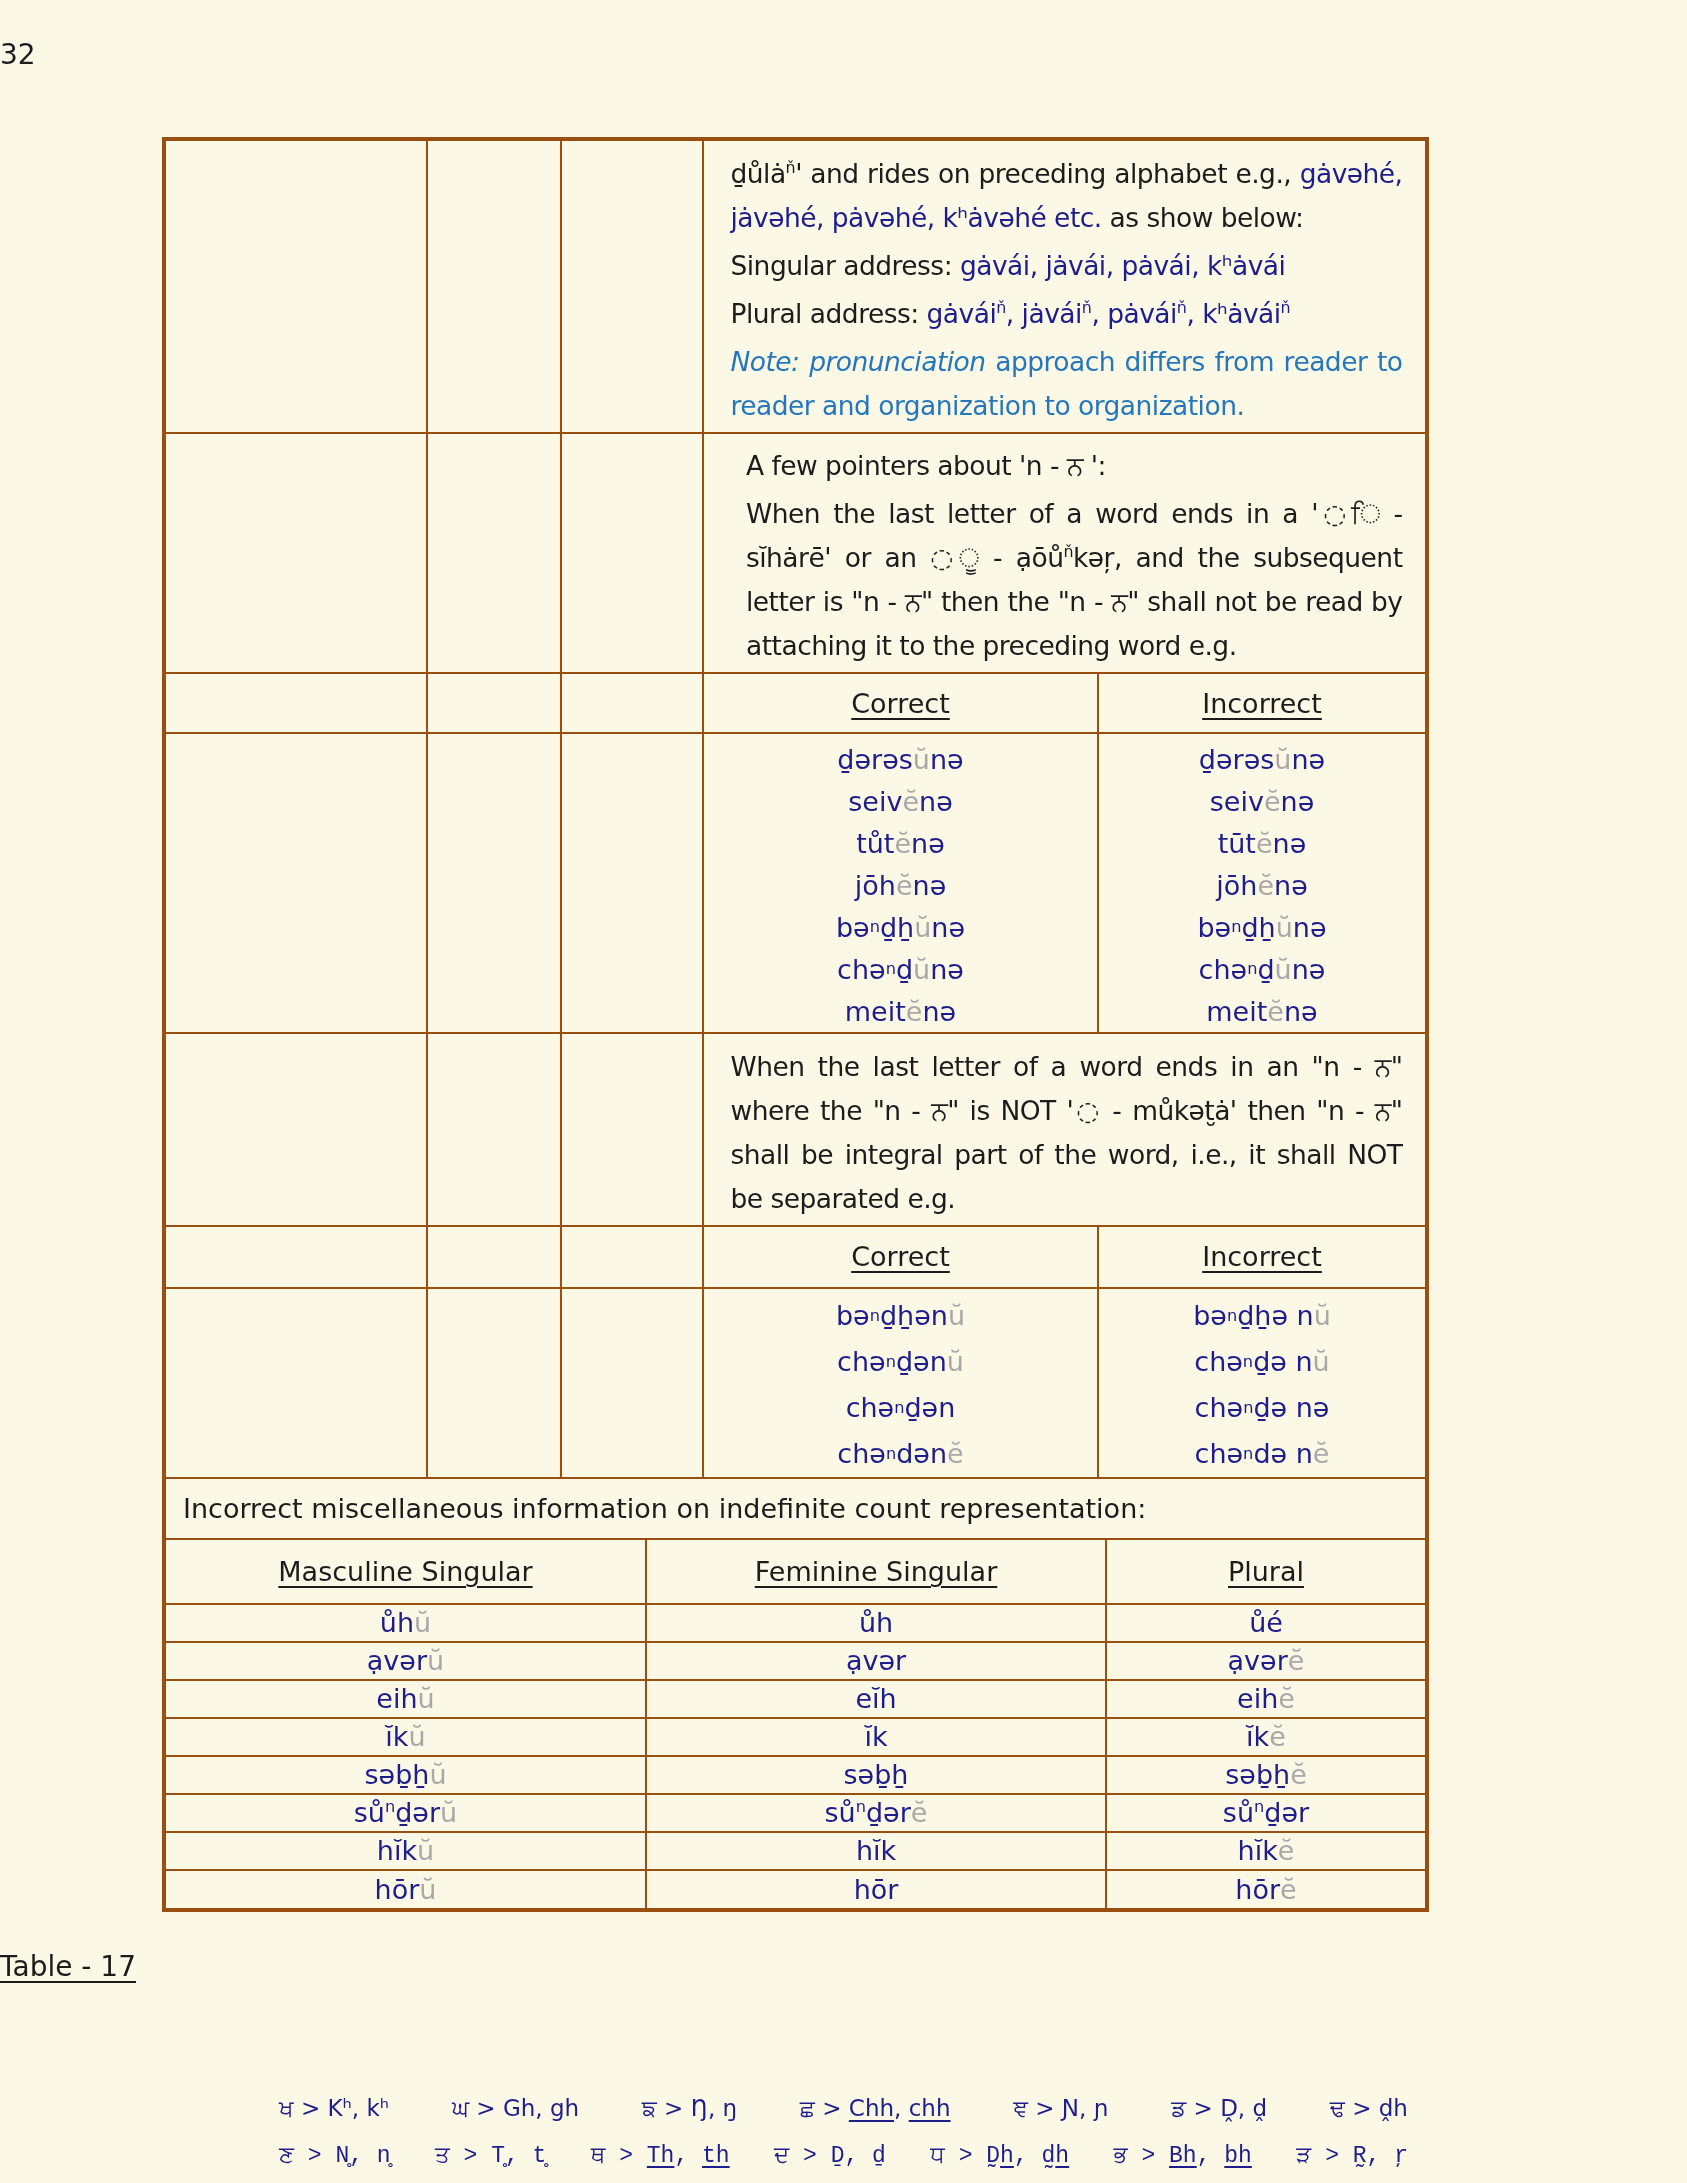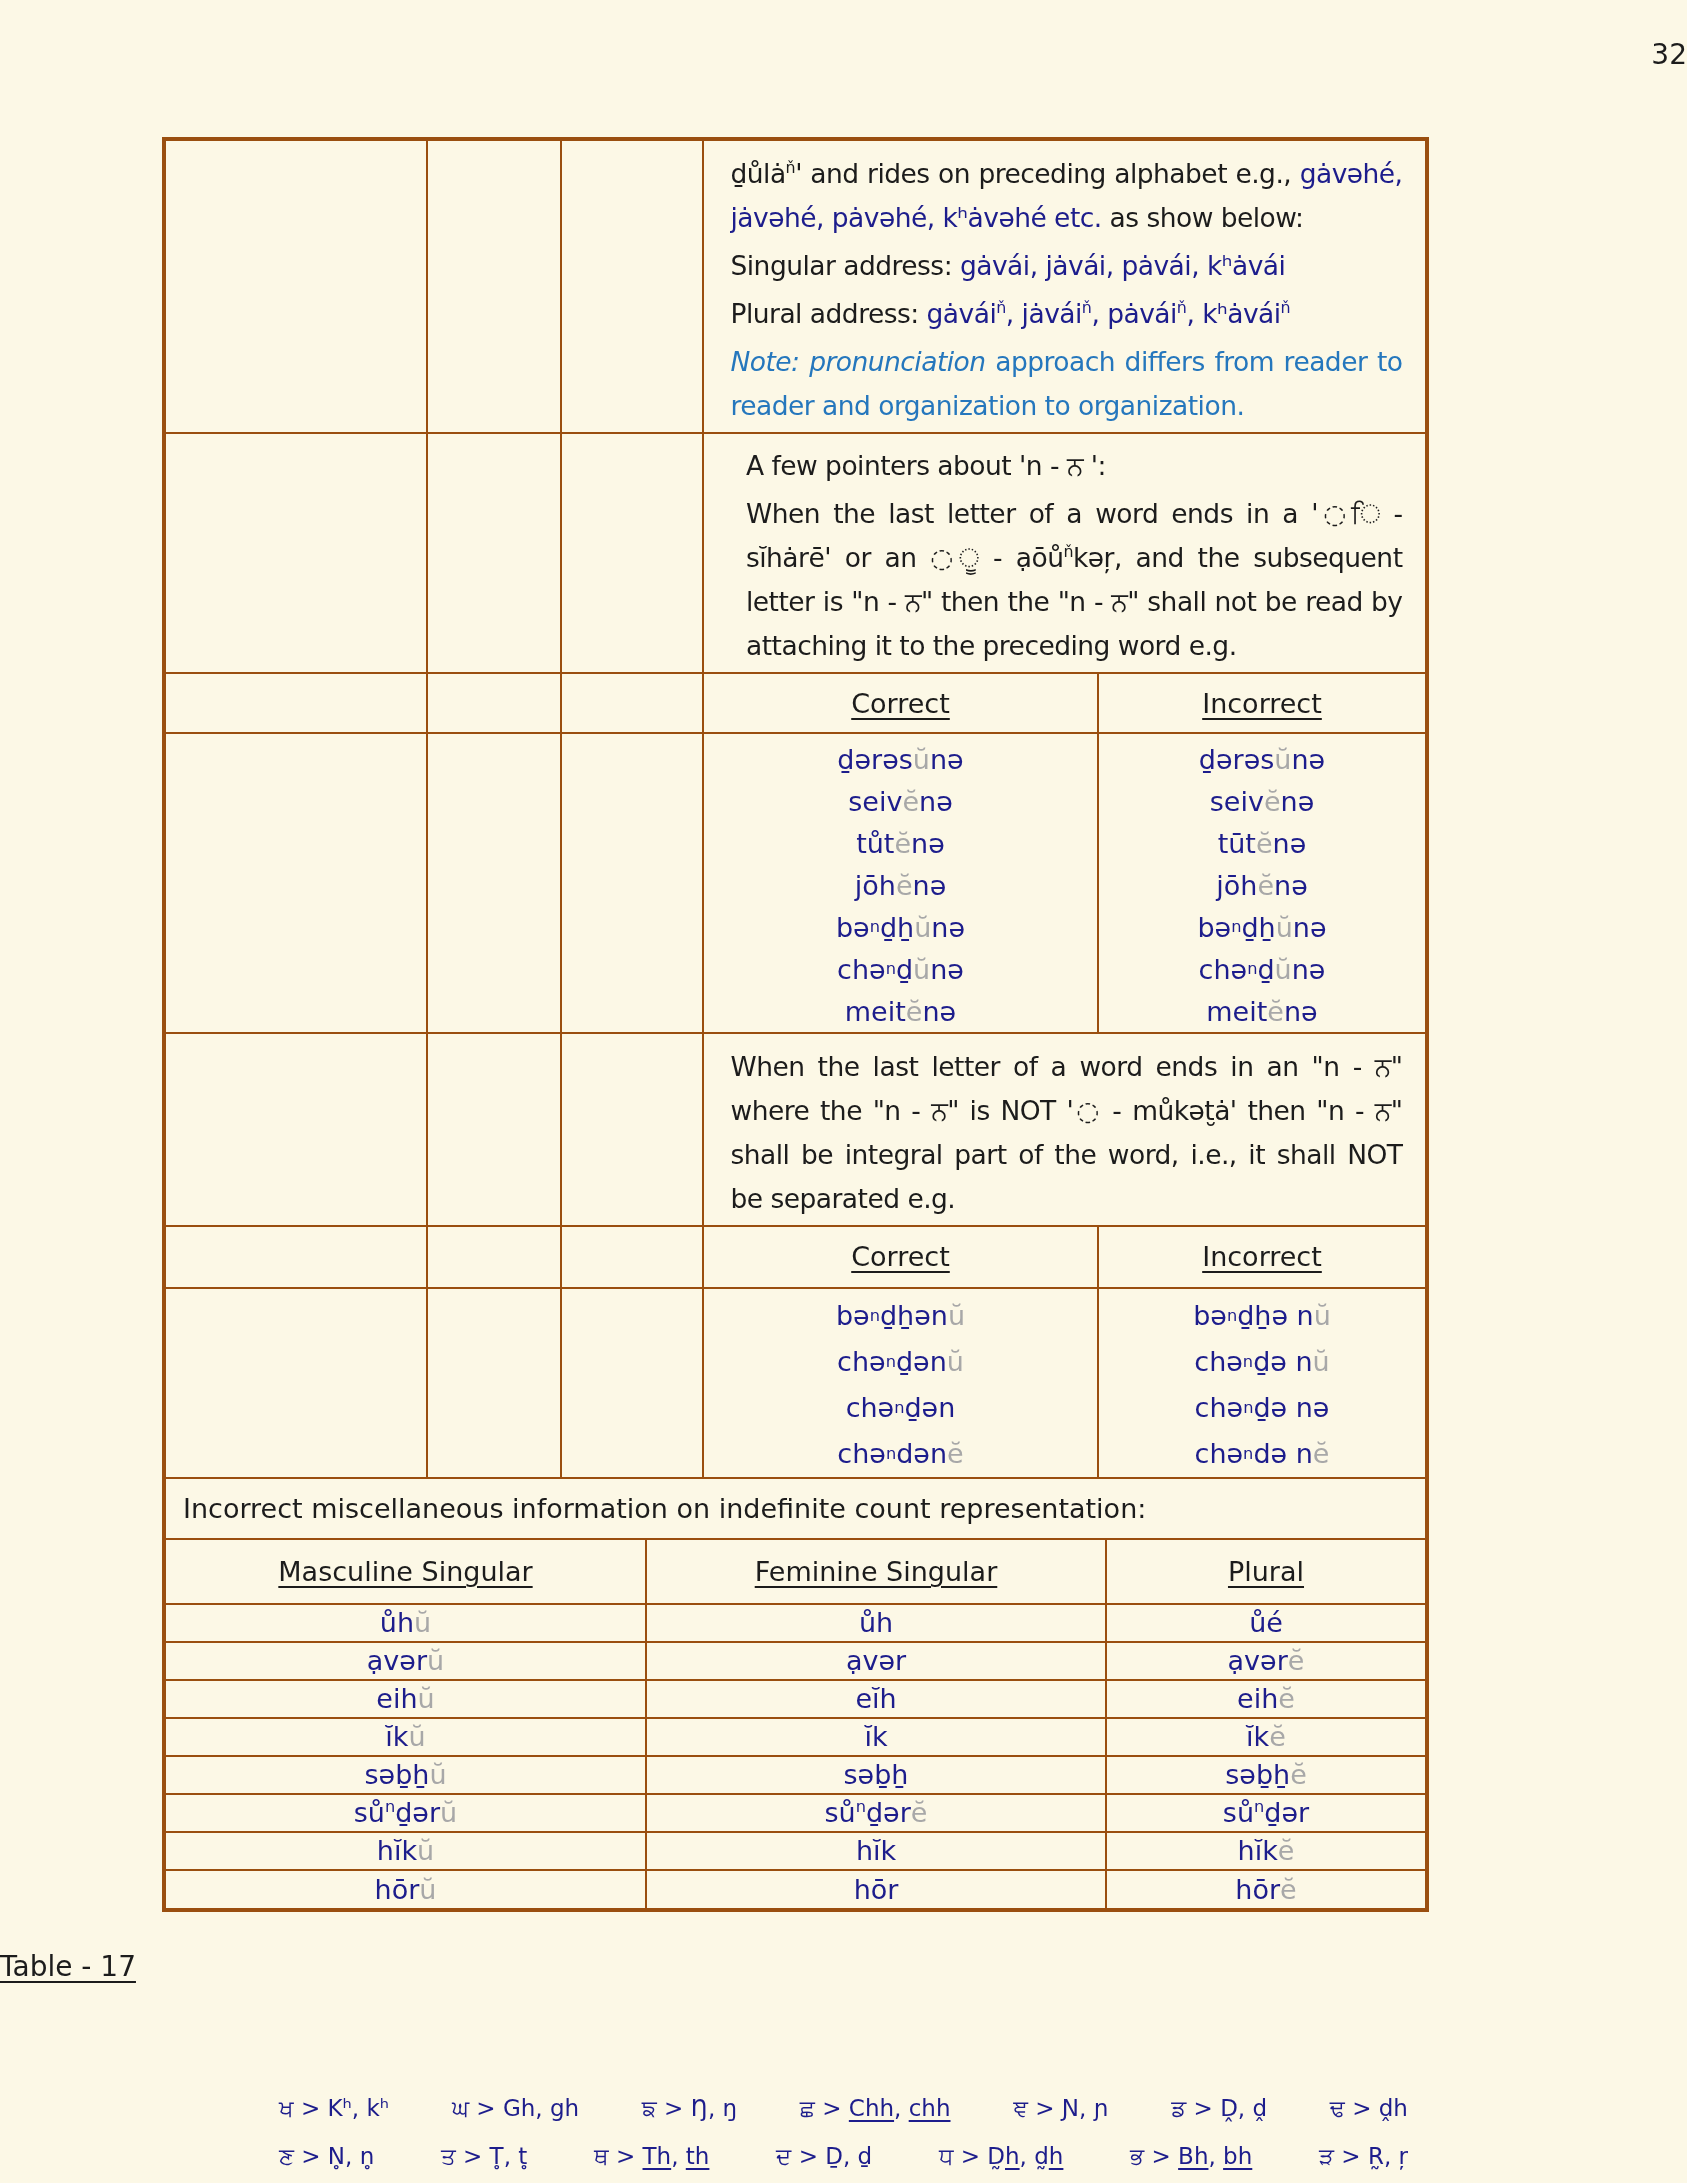--- a/index.html
+++ b/index.html
@@ -4,21 +4,21 @@
 <style>
   :root{
     --bg:#fcf8e6; --brd:#9a4f10; --navy:#1d1d8c; --lblue:#2577bd;
     --gray:#a8a8a8; --ink:#1c1c1c;
   }
   *{box-sizing:border-box; margin:0; padding:0;}
   html,body{background:var(--bg);}
   body{font-family:"DejaVu Sans","Liberation Sans",sans-serif; color:var(--ink);}
   .page{position:relative; width:1687px; height:2183px; background:var(--bg); overflow:hidden;}
 
-  .pageno{padding-top:38px; text-align:right; font-size:28px; line-height:33px; color:var(--ink);padding-left:32px;}
+  .pageno{padding-top:38px; text-align:left; font-size:28px; line-height:33px; color:var(--ink);}
 
   .big-table{margin:66px 0 0 162px; width:1267px; border:4px solid var(--brd);}
   table{border-collapse:collapse; table-layout:fixed; width:1259px;}
   td{border:0; vertical-align:top; overflow:hidden;}
   .bl{border-left:2px solid var(--brd);}
   .bt{border-top:2px solid var(--brd);}
 
   tr.hr1>td{height:268px;} tr.hr2>td{height:227px;padding-left:42px;} tr.hr3>td{height:60px;}
   tr.hr4>td{height:285px;} tr.hr5>td{height:147px;} tr.hr6>td{height:62px;}
   tr.hr7>td{height:188px;} tr.hr8>td{height:60px;}
@@ -36,21 +36,21 @@
 
   .cthdr{ text-align:center; vertical-align:middle; font-size:27px;}
   .cthdr span{text-decoration:underline; text-decoration-thickness:2px; text-underline-offset:5.3px;text-align:center;}
   .ctcell{text-align:center; vertical-align:middle; color:var(--navy); font-size:27px;}
 
   .caption{margin-top:38px; text-align:left; font-size:28px;}
   .caption span{text-decoration:underline; text-decoration-thickness:2px; text-underline-offset:5.3px;}
 
   .legend{margin:112px auto 0 auto; width:1129px; color:var(--navy); font-size:23px;}
   .legend-row{display:flex; justify-content:space-between; align-items:baseline; white-space:nowrap;}
-  .legend-row + .legend-row{margin-top:21px;}
+  .legend-row + .legend-row{margin-top:21px;font-family:Liberation Mono, monospace;}
 
   .navy{color:var(--navy);}
   .gray{color:var(--gray);}
   .ul{text-decoration:underline; text-decoration-thickness:1.7px; text-underline-offset:4px;}
   sup{font-size:60%; line-height:0; vertical-align:super;}
 </style>
 </head>
 <body>
 
 <div class="page">

